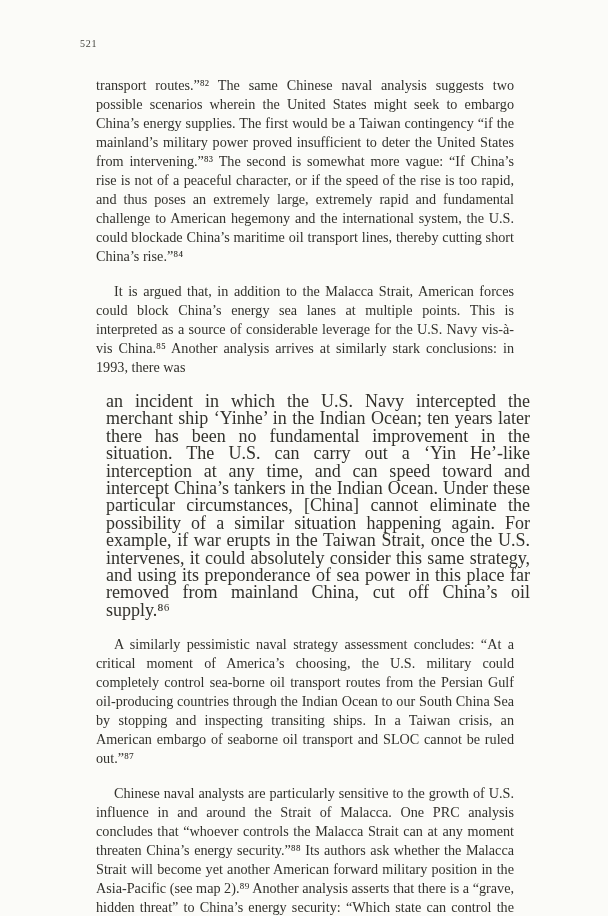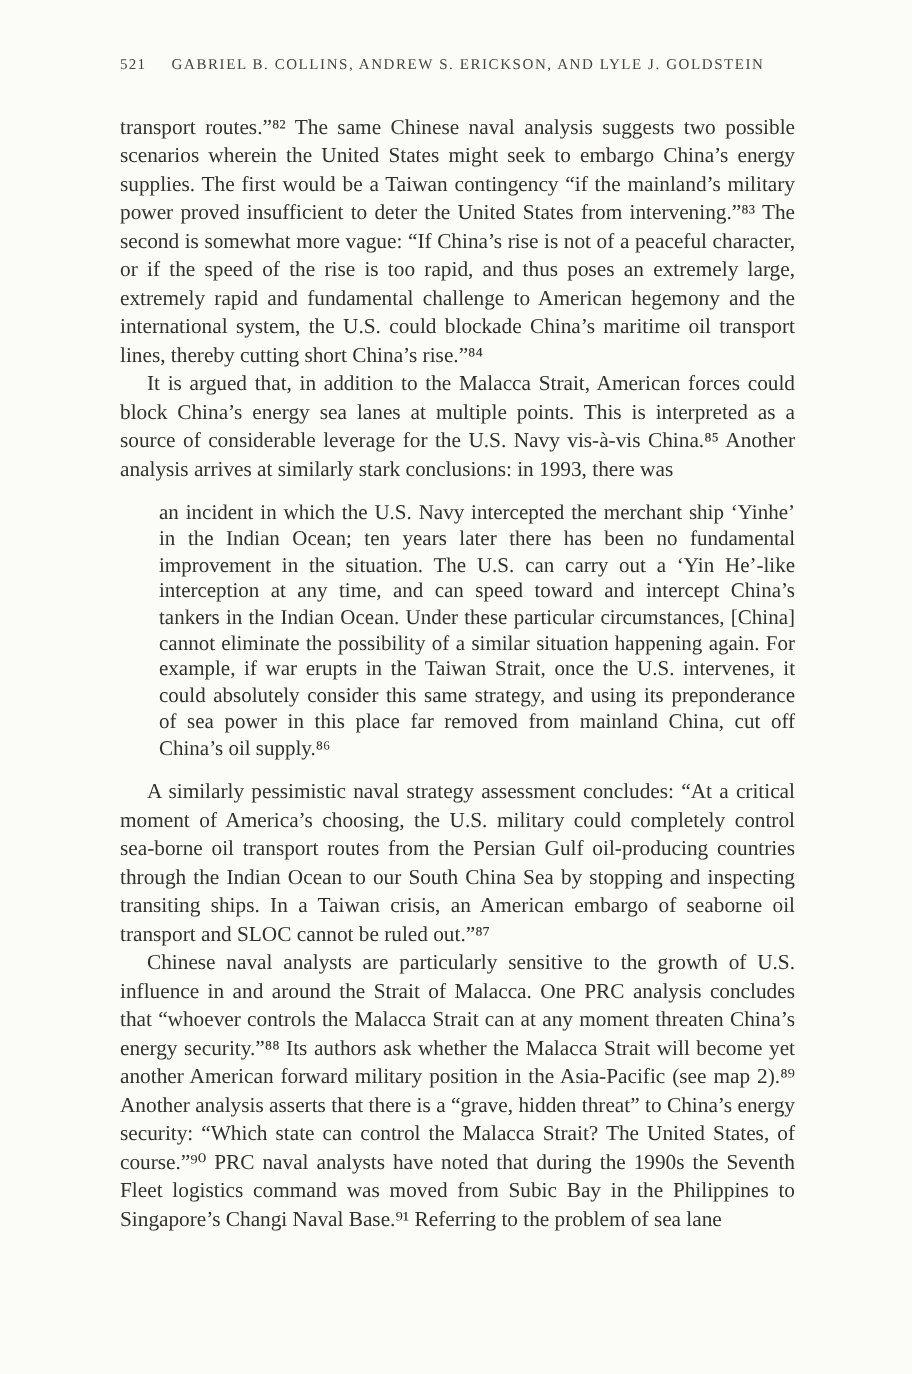--- a/index.html
+++ b/index.html
@@ -36,29 +36,29 @@
   }
   .running-head {
     letter-spacing: 0.105em;
   }
   .body-text {
     font-size: 14.2px;
     line-height: 19px;
     text-align: justify;
   }
   .body-text p {
-    margin: 0;
+    margin: 16px;
     text-indent: 18px;
   }
   .body-text p.first {
     text-indent: 0;
   }
   .body-text blockquote {
     margin: 11px 0 11px 26px;
-    font-size: 14px;
+    font-size: 18px;
     line-height: 17.4px;
     text-align: justify;
   }
   .watermark {
     position: absolute;
     left: 4px;
     bottom: 2px;
     display: flex;
     align-items: center;
     width: 600px;
@@ -93,21 +93,20 @@
   }
 </style>
 </head>
 <body>
 
 <div class="page">
   <div class="content">
 
     <div class="page-header">
       <span class="page-num">521</span>
-      <span class="running-head">GABRIEL B. COLLINS, ANDREW S. ERICKSON, AND LYLE J. GOLDSTEIN</span>
     </div>
 
     <div class="body-text">
       <p class="first">transport routes.”⁸² The same Chinese naval analysis suggests two possible scenarios wherein the United States might seek to embargo China’s energy supplies. The first would be a Taiwan contingency “if the mainland’s military power proved insufficient to deter the United States from intervening.”⁸³ The second is somewhat more vague: “If China’s rise is not of a peaceful character, or if the speed of the rise is too rapid, and thus poses an extremely large, extremely rapid and fundamental challenge to American hegemony and the international system, the U.S. could blockade China’s maritime oil transport lines, thereby cutting short China’s rise.”⁸⁴</p>
       <p>It is argued that, in addition to the Malacca Strait, American forces could block China’s energy sea lanes at multiple points. This is interpreted as a source of considerable leverage for the U.S. Navy vis-à-vis China.⁸⁵ Another analysis arrives at similarly stark conclusions: in 1993, there was</p>
       <blockquote>an incident in which the U.S. Navy intercepted the merchant ship ‘Yinhe’ in the Indian Ocean; ten years later there has been no fundamental improvement in the situation. The U.S. can carry out a ‘Yin He’-like interception at any time, and can speed toward and intercept China’s tankers in the Indian Ocean. Under these particular circumstances, [China] cannot eliminate the possibility of a similar situation happening again. For example, if war erupts in the Taiwan Strait, once the U.S. intervenes, it could absolutely consider this same strategy, and using its preponderance of sea power in this place far removed from mainland China, cut off China’s oil supply.⁸⁶</blockquote>
       <p>A similarly pessimistic naval strategy assessment concludes: “At a critical moment of America’s choosing, the U.S. military could completely control sea-borne oil transport routes from the Persian Gulf oil-producing countries through the Indian Ocean to our South China Sea by stopping and inspecting transiting ships. In a Taiwan crisis, an American embargo of seaborne oil transport and SLOC cannot be ruled out.”⁸⁷</p>
       <p>Chinese naval analysts are particularly sensitive to the growth of U.S. influence in and around the Strait of Malacca. One PRC analysis concludes that “whoever controls the Malacca Strait can at any moment threaten China’s energy security.”⁸⁸ Its authors ask whether the Malacca Strait will become yet another American forward military position in the Asia-Pacific (see map 2).⁸⁹ Another analysis asserts that there is a “grave, hidden threat” to China’s energy security: “Which state can control the Malacca Strait? The United States, of course.”⁹⁰ PRC naval analysts have noted that during the 1990s the Seventh Fleet logistics command was moved from Subic Bay in the Philippines to Singapore’s Changi Naval Base.⁹¹ Referring to the problem of sea lane</p>
     </div>
 

